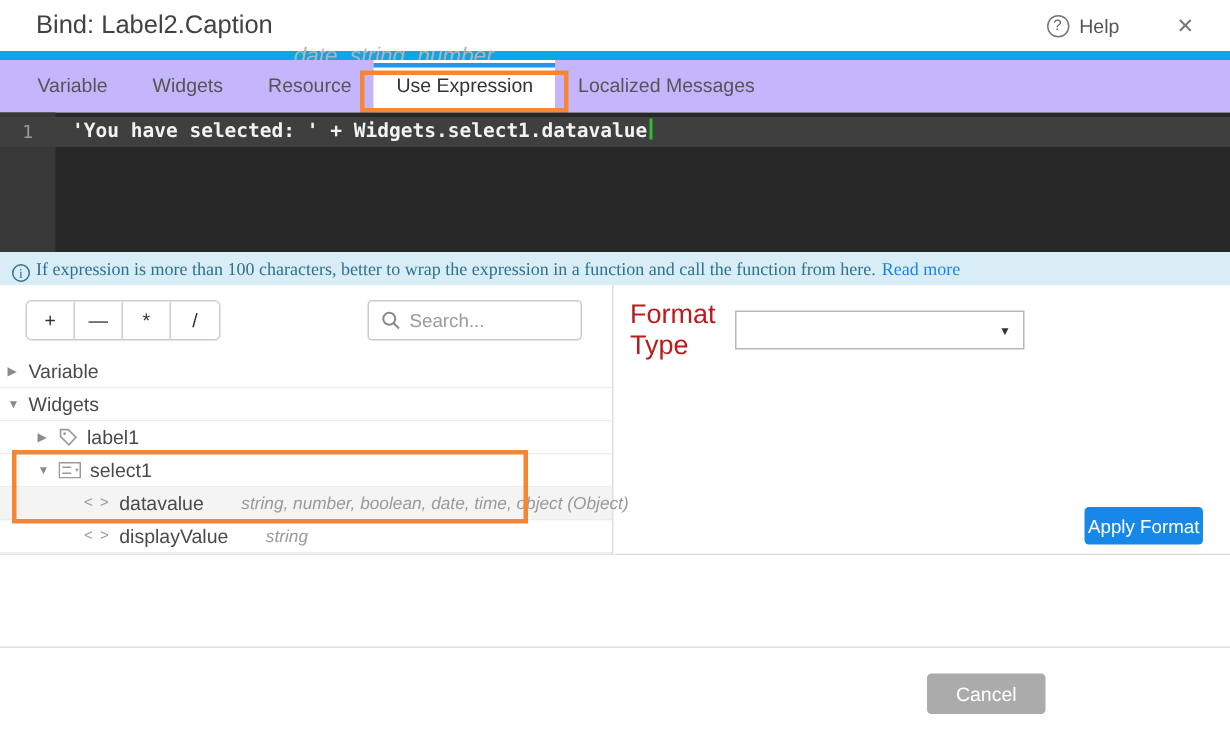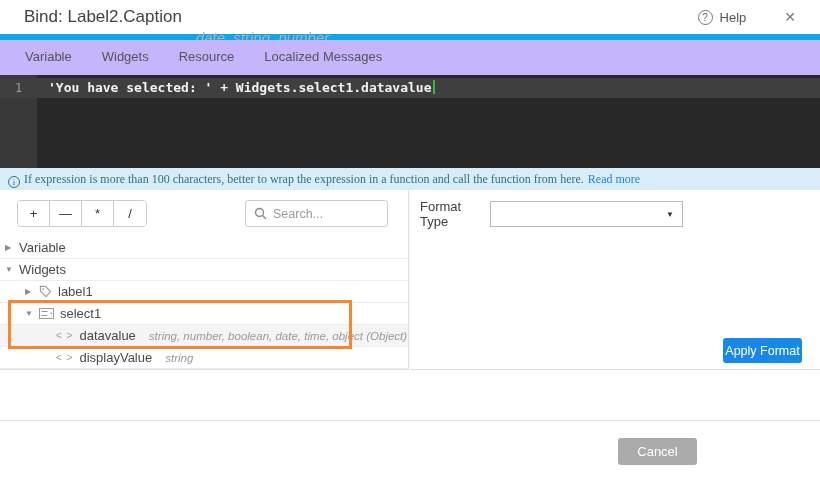--- a/index.html
+++ b/index.html
@@ -74,36 +74,36 @@
   .search-glyph{display:inline-flex;margin-right:6px;}
 
   .tree{position:absolute;top:47px;left:0;right:0;}
   .tree-row{height:22px;display:flex;align-items:center;font-size:13px;color:#4a4a4a;
     border-bottom:1px solid #ededed;cursor:pointer;background:#fff;}
   .tree-row.selected{background:#f4f4f4;}
   .lvl0{padding-left:5px;} .lvl1{padding-left:25px;} .lvl2{padding-left:56px;}
   .tree-arrow{width:14px;font-size:10px;color:#8a8a8a;flex:0 0 auto;}
   .tree-icon{display:inline-flex;margin-right:6px;flex:0 0 auto;}
   .prop-icon{font-size:10px;color:#9a9a9a;letter-spacing:1px;margin-right:6px;flex:0 0 auto;}
-  .type-label{font-style:italic;color:#9a9a9a;font-size:11.5px;margin-left:13px;white-space:nowrap;}
+  .type-label{font-style:italic;color:#9a9a9a;font-size:11.5px;margin-left:25px;white-space:nowrap;}
   .tree-annotation{position:absolute;left:8px;top:110px;width:344px;height:49px;
     border:3px solid var(--annotation-orange);pointer-events:none;z-index:3;}
 
   .format-row{position:absolute;top:9px;left:10px;display:flex;align-items:center;}
-  .format-label{font-size:13px;color:#404040;width:70px;}
+  .format-label{font-size:18px;color:#b91c1c;width:70px;}
   .format-select{width:193px;height:26px;border:1px solid #b8b8b8;background:#fff;display:flex;
     align-items:center;padding:0 8px;cursor:pointer;}
   .format-select-value{flex:1;font-size:12.5px;color:#444;}
   .select-arrow{font-size:8px;color:#333;}
   .apply-btn{position:absolute;right:18px;bottom:6px;width:79px;height:25px;
     background:var(--accent-blue);color:#fff;border:none;border-radius:3px;font-size:12.5px;
     cursor:pointer;font-family:"Liberation Sans", sans-serif;}
 
   
-  .footer{position:absolute;left:0;right:0;bottom:0;height:70px;border-top:1px solid #e0e0e0;background:#fff;}
+  .footer{position:absolute;left:0;right:0;bottom:0;height:59px;border-top:1px solid #e0e0e0;background:#fff;}
   .footer-btn{position:absolute;top:17px;height:27px;border:none;border-radius:3px;color:#fff;
     font-size:13px;cursor:pointer;font-family:"Liberation Sans", sans-serif;}
   .cancel-btn{left:618px;width:79px;background:#ababab;}
   .bind-btn{left:717px;width:88px;background:var(--accent-blue);}
 </style>
 </head>
 <body>
 
 <div class="dialog">
 
@@ -114,20 +114,25 @@
       <span class="help-icon">?</span>
       <span class="help-label">Help</span>
       <span class="close-icon">✕</span>
     </span>
   </div>
 
   <div class="tabbar">
     <div class="tab">Variable</div>
     <div class="tab">Widgets</div>
     <div class="tab">Resource</div>
+    <div class="tab active">
+      <div class="tab-indicator"></div>
+      <span>Use Expression</span>
+      <div class="tab-annotation"></div>
+    </div>
     <div class="tab">Localized Messages</div>
   </div>
 
   <div class="editor">
     <div class="editor-gutter"></div>
     <div class="editor-active-line"></div>
     <div class="editor-line-number">1</div>
     <div class="editor-code"><span>'You have selected: ' + Widgets.select1.datavalue</span><span class="editor-cursor"></span></div>
   </div>
 

